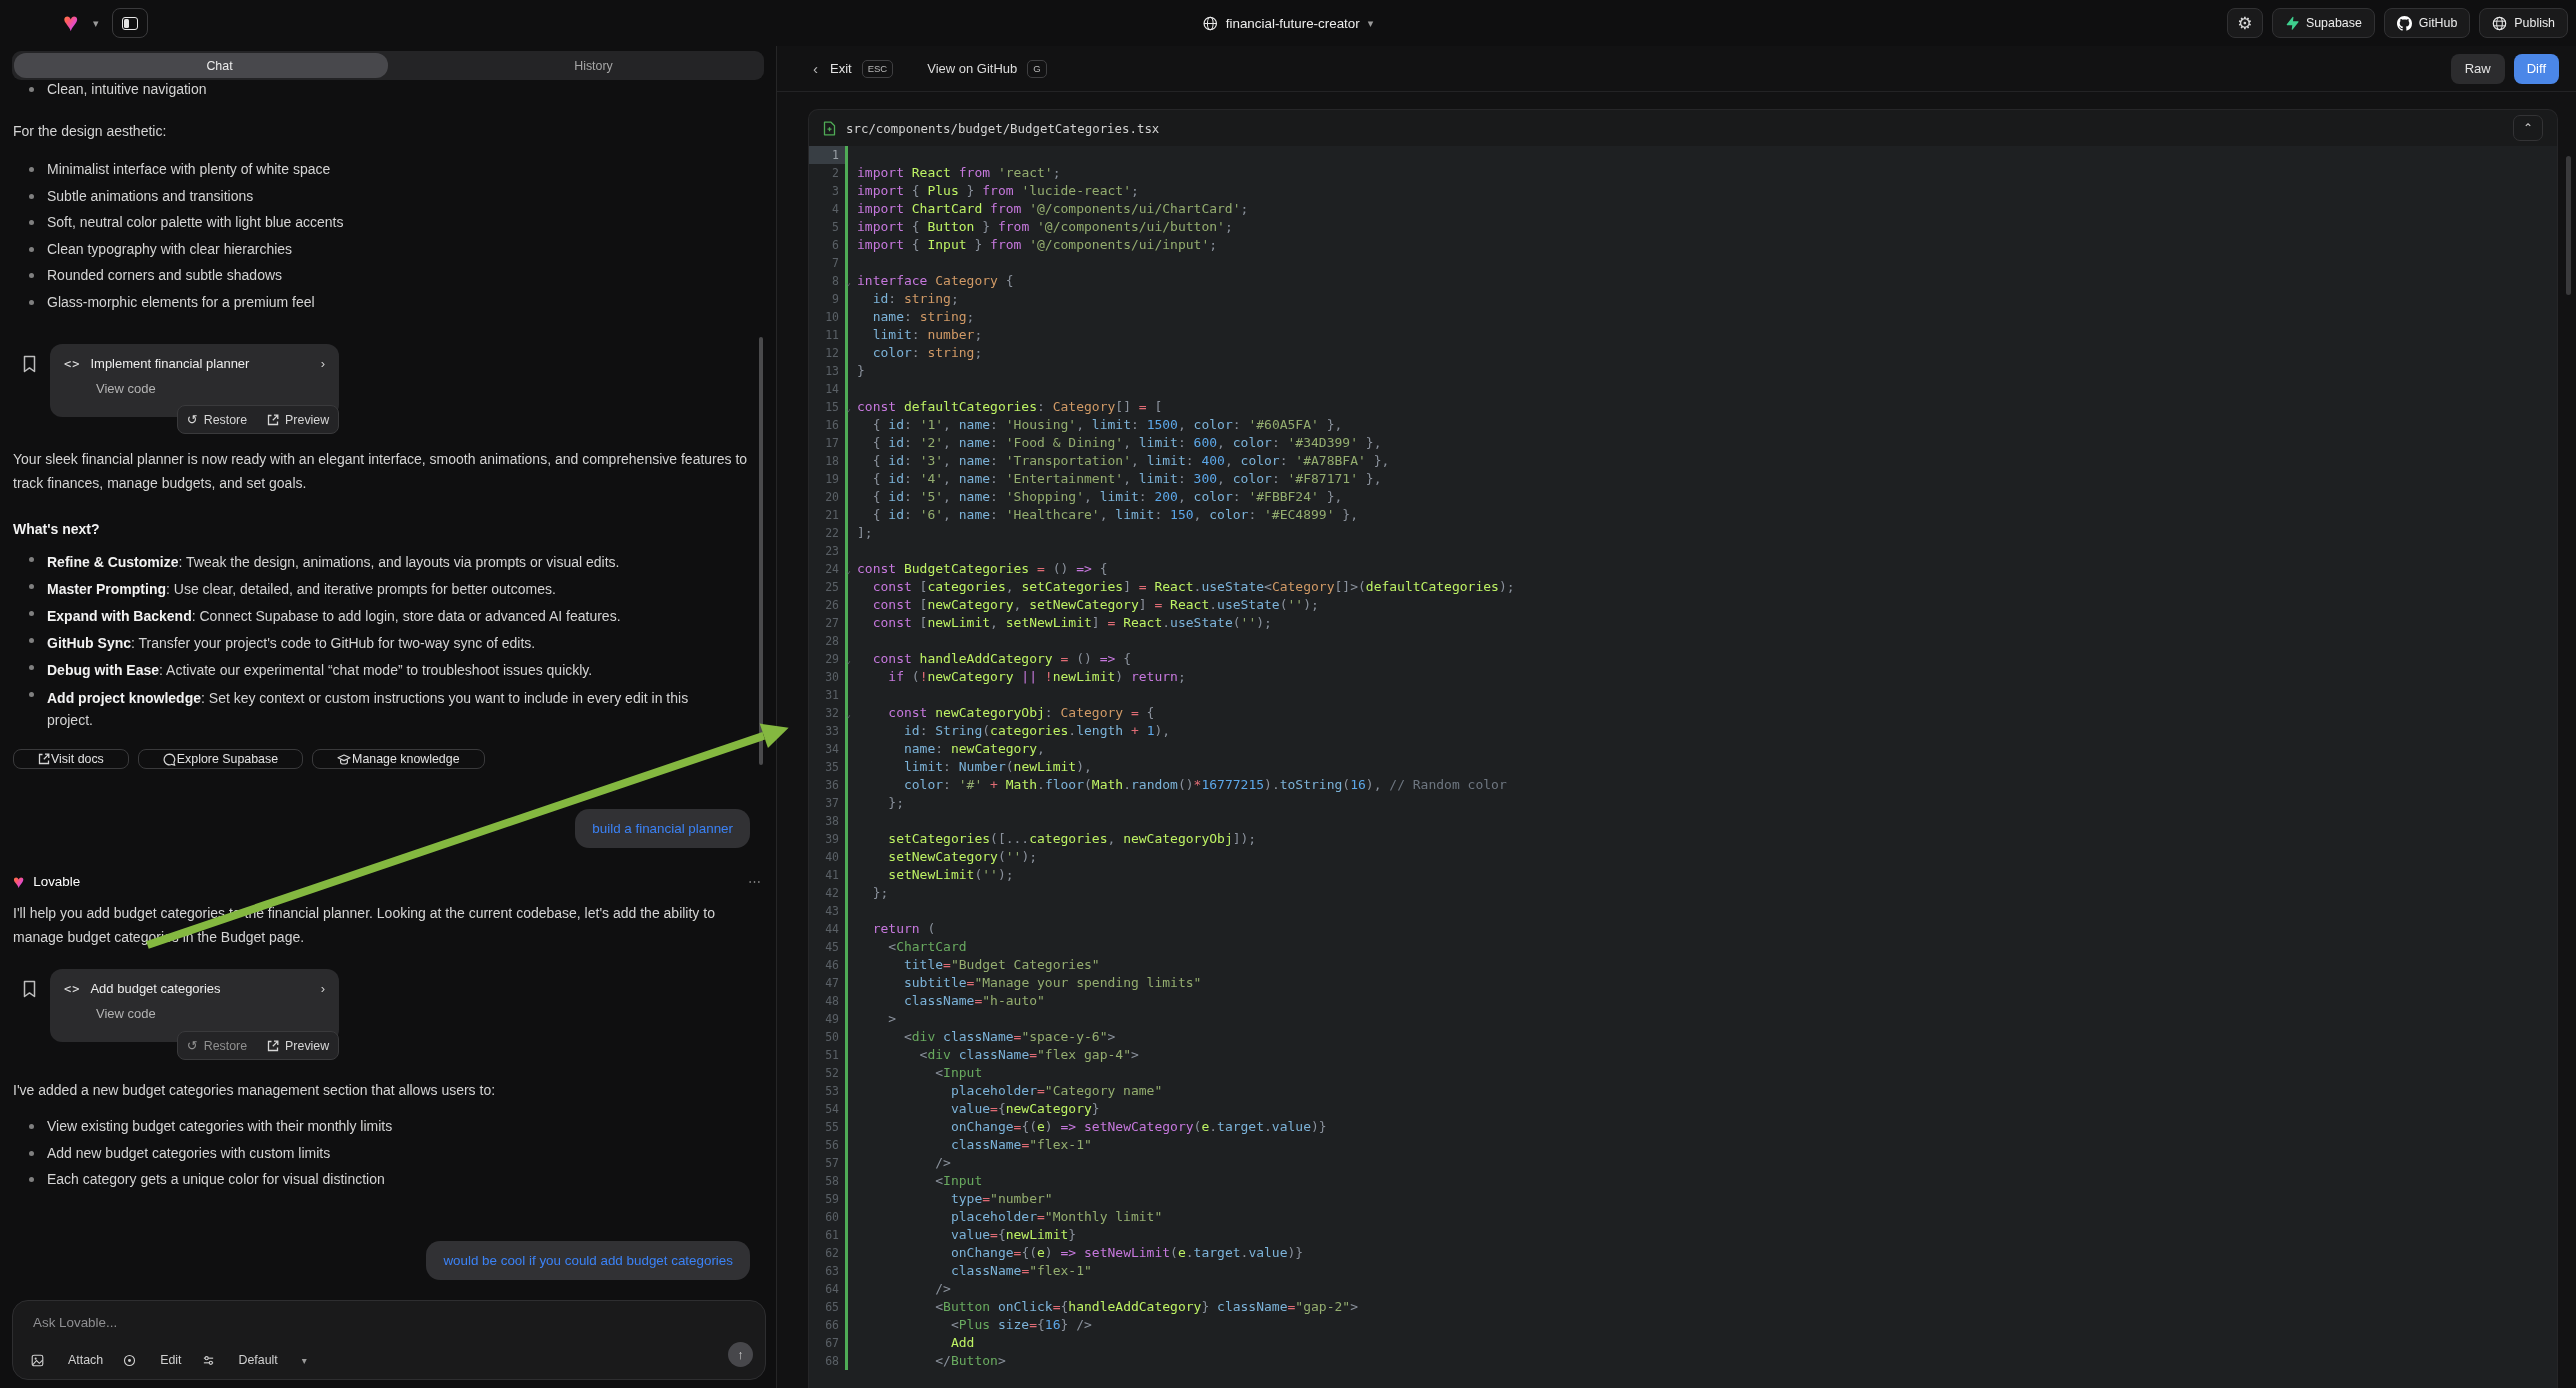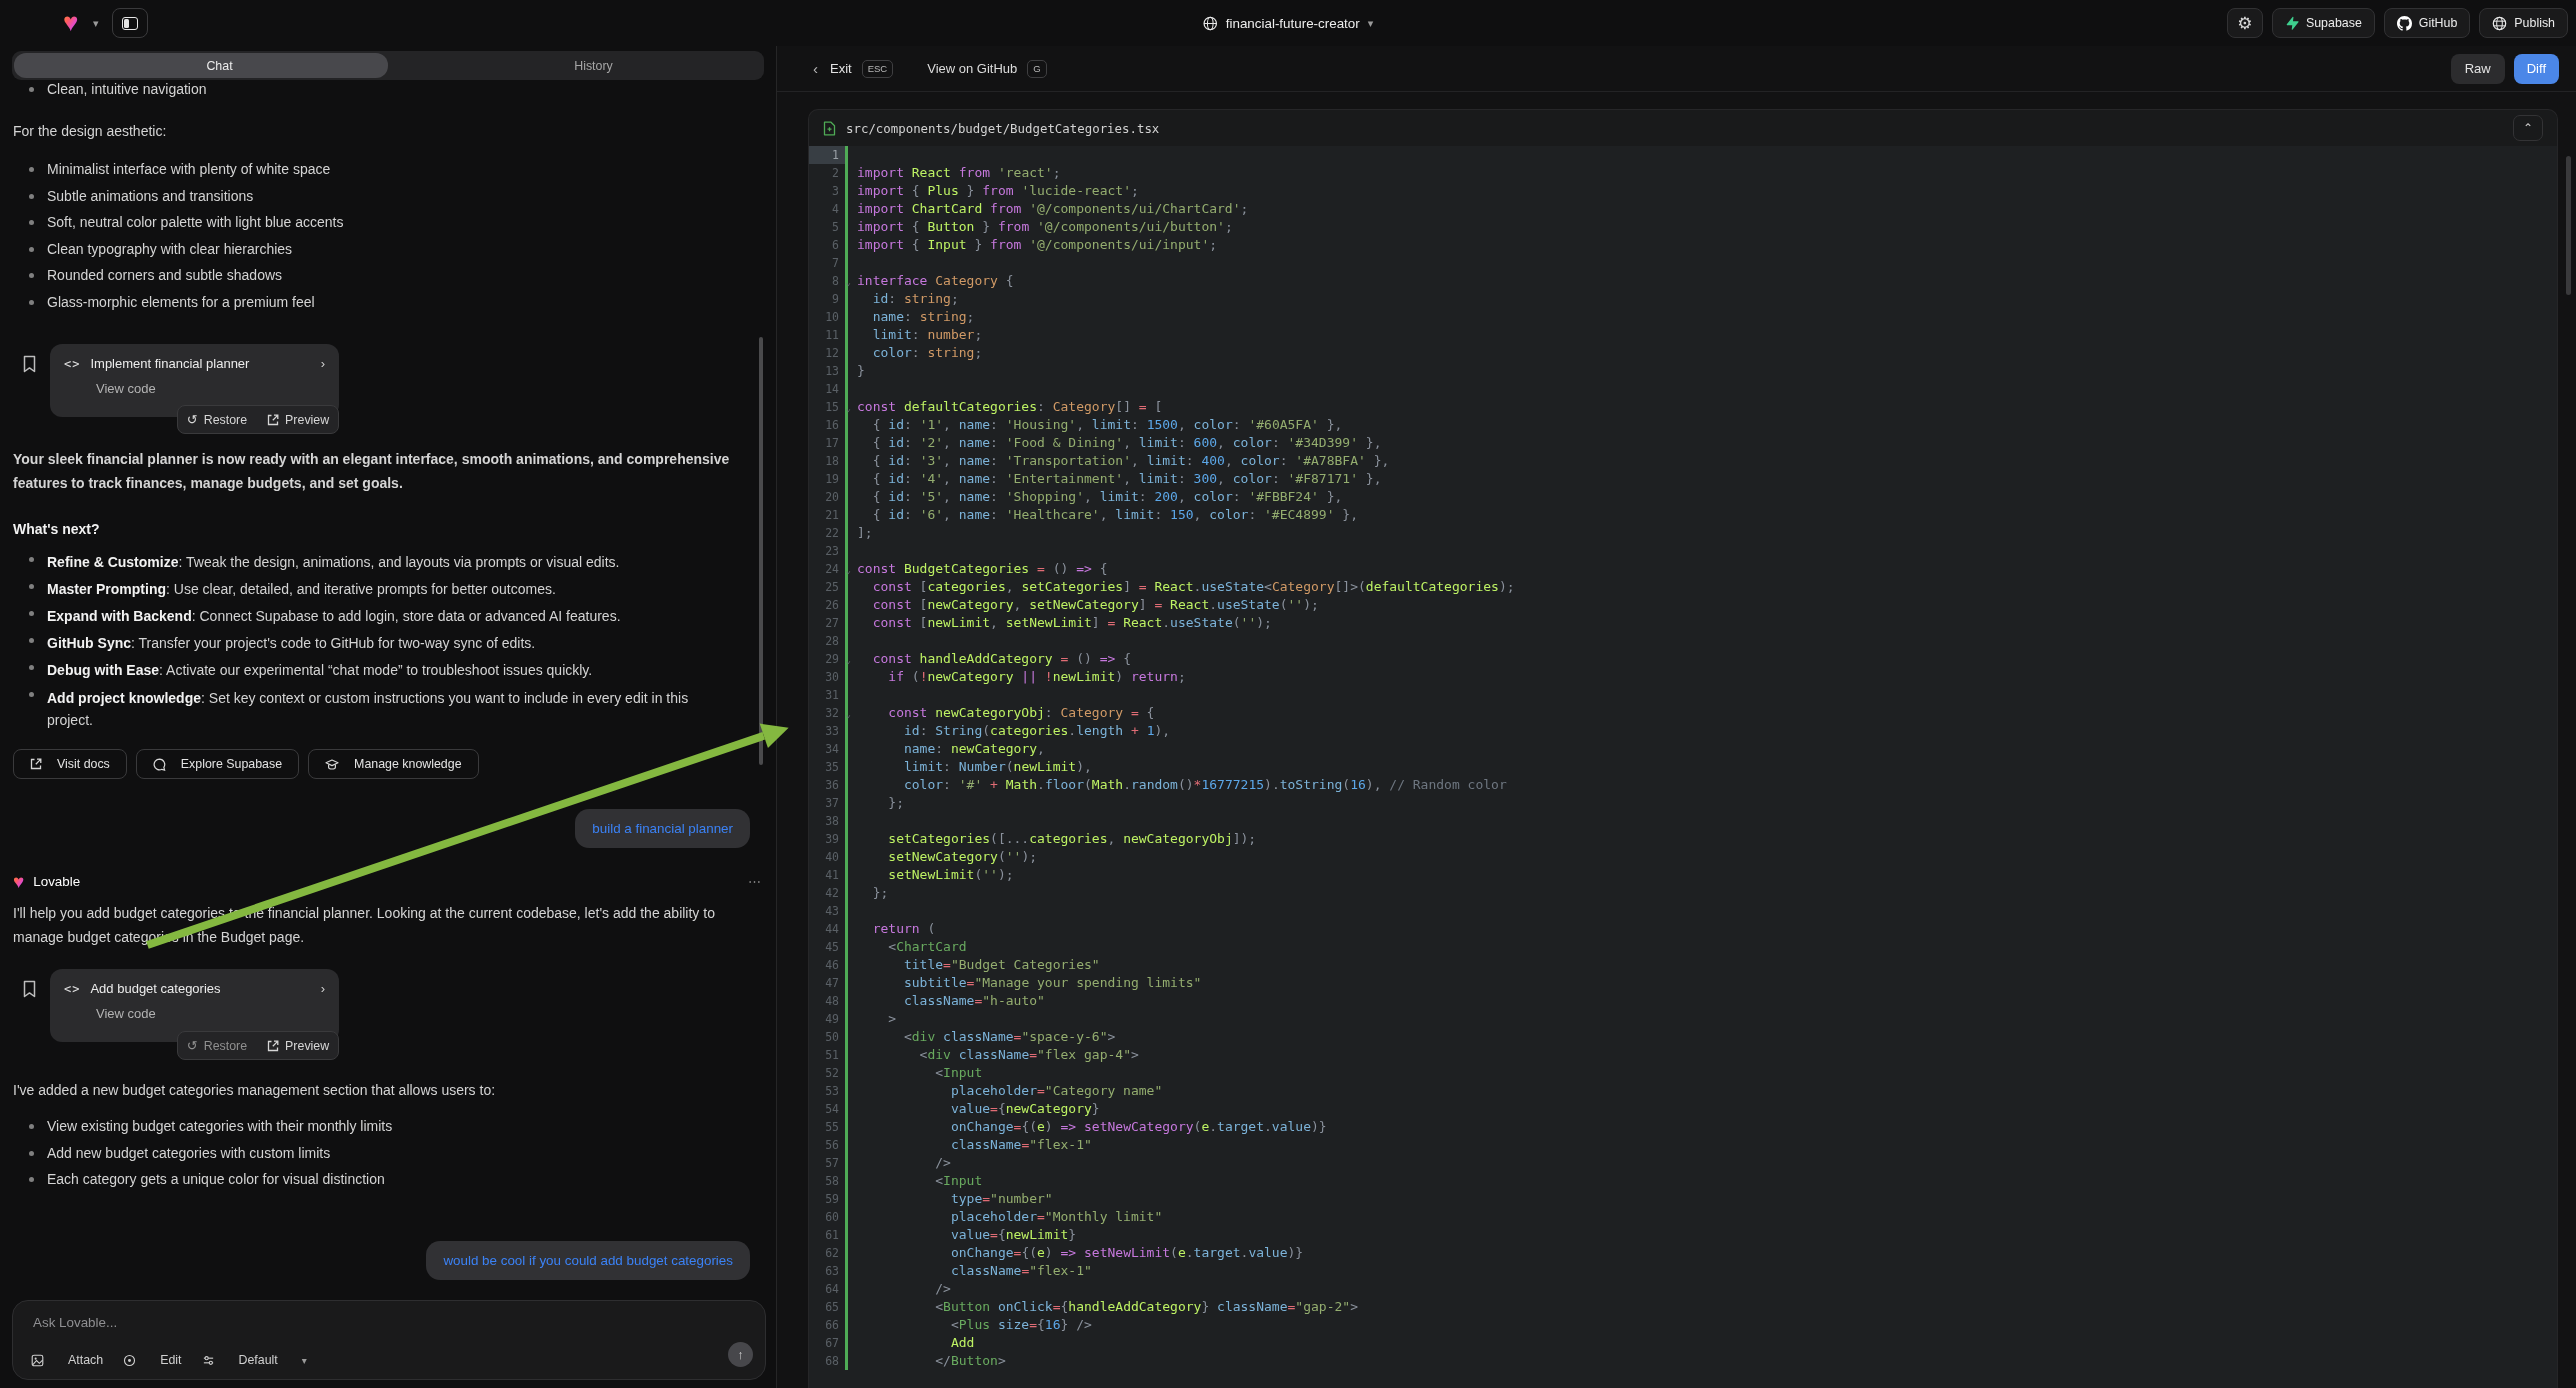--- a/index.html
+++ b/index.html
@@ -52,22 +52,22 @@
   .vcard .r2 { margin-top:10px; margin-left:32px; font-size:13px; color:#b3b3b3; }
   .bookmark { position:absolute; left:22px; }
   .hoverbar { position:absolute; left:177px; width:162px; height:29px; background:#242426;
     border:1px solid #3a3a3c; border-radius:8px; display:flex; align-items:center; justify-content:center;
     gap:0; font-size:12.4px; color:#d6d6d6; }
   .hoverbar .hseg { display:flex; align-items:center; gap:6px; padding:0 10px; }
   .hoverbar .dim { color:#8f8f8f; }
   .restore-ic { font-size:13px; }
 
   .actionrow { position:absolute; left:13px; display:flex; gap:9px; }
-  .abtn { height:30px; border:1px solid #3a3a3c; border-radius:8px; background:transparent; color:#e3e3e3;
-    font-size:12.4px; display:flex; align-items:center; gap:15px; padding:0 16px; }
+  .abtn { height:20px; border:1px solid #3a3a3c; border-radius:8px; background:transparent; color:#e3e3e3;
+    font-size:12.4px; display:flex; align-items:center; gap:1px; padding:0 24px; }
 
   .bubble { position:absolute; background:#313134; border-radius:14px; color:#3b82f6; font-size:13.4px;
     padding:12px 17px; }
 
   .lovrow { position:absolute; left:13px; width:749px; display:flex; align-items:center; gap:9px; }
   .lovrow .heart { font-size:19px; line-height:19px;
     background:linear-gradient(125deg,#ff9a3c 5%,#ff5a5f 38%,#e14bd2 68%,#7b7bff 96%);
     -webkit-background-clip:text; background-clip:text; color:transparent; }
   .lovrow .lname { font-size:13.4px; color:#ffffff; }
   .lovrow .dots3 { margin-left:auto; color:#9a9a9a; letter-spacing:1px; font-size:13px; }
@@ -226,21 +226,21 @@
       </span>
       <span class="hseg">
         <svg class="ic" width="12" height="12" viewBox="0 0 12 12">
           <path d="M4.5 1.5H1.5v9h9V7.5" fill="none" stroke="#d6d6d6" stroke-width="1.3"></path>
           <path d="M7 1.2h3.8V5M10.6 1.4 5.8 6.2" fill="none" stroke="#d6d6d6" stroke-width="1.3"></path>
         </svg>
         <span>Preview</span>
       </span>
     </div>
 
-    <div class="msg para" style="top:401px;font-weight:bold;">Your sleek financial planner is now ready with an elegant interface, smooth animations, and comprehensive features to track finances, manage budgets, and set goals.</div>
+    <div class="msg para" style="top:401px;">Your sleek financial planner is now ready with an elegant interface, smooth animations, and comprehensive features to track finances, manage budgets, and set goals.</div>
 
     <div class="msg para b" style="top:471px;">What's next?</div>
 
     <ul class="dots msg" style="top:506px;">
       <li style="line-height:20px;margin-bottom:7px;"><span class="b">Refine &amp; Customize</span><span>: Tweak the design, animations, and layouts via prompts or visual edits.</span></li>
       <li style="line-height:20px;margin-bottom:7px;"><span class="b">Master Prompting</span><span>: Use clear, detailed, and iterative prompts for better outcomes.</span></li>
       <li style="line-height:20px;margin-bottom:7px;"><span class="b">Expand with Backend</span><span>: Connect Supabase to add login, store data or advanced AI features.</span></li>
       <li style="line-height:20px;margin-bottom:7px;"><span class="b">GitHub Sync</span><span>: Transfer your project's code to GitHub for two-way sync of edits.</span></li>
       <li style="line-height:20px;margin-bottom:7px;"><span class="b">Debug with Ease</span><span>: Activate our experimental “chat mode” to troubleshoot issues quickly.</span></li>
       <li style="line-height:22px;margin-bottom:7px;max-width:717px;"><span class="b">Add project knowledge</span><span>: Set key context or custom instructions you want to include in every edit in this project.</span></li>

